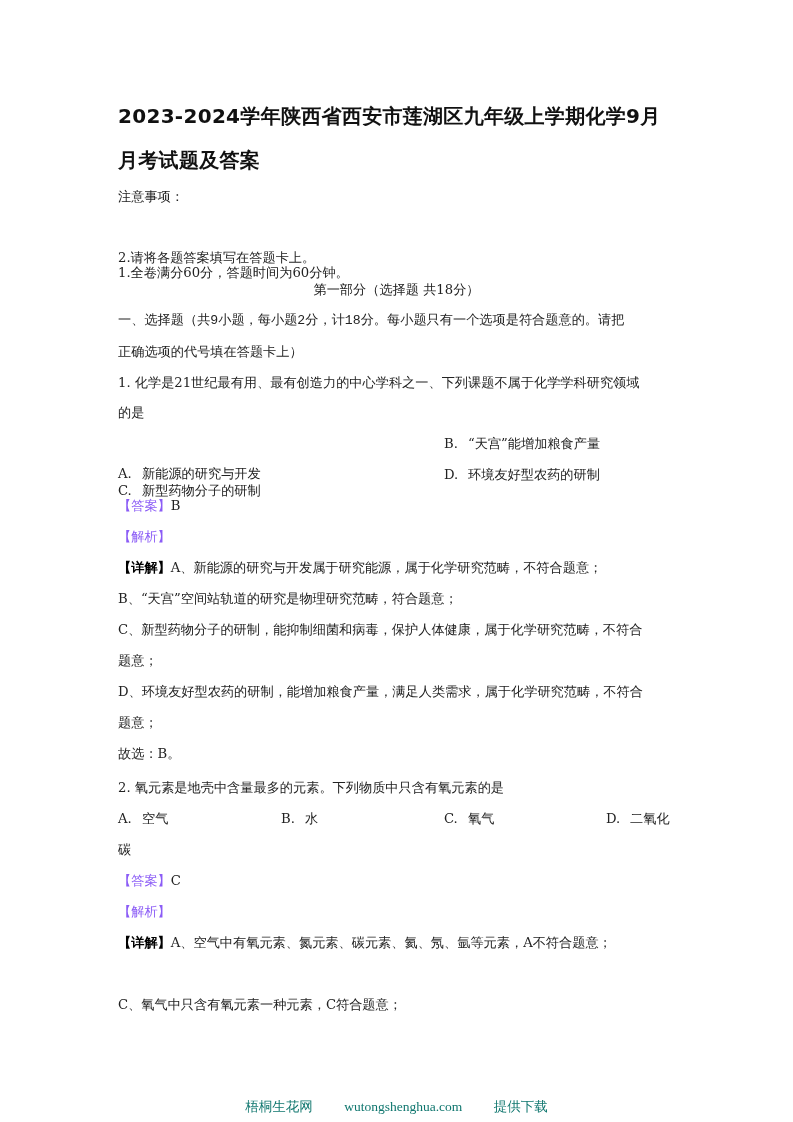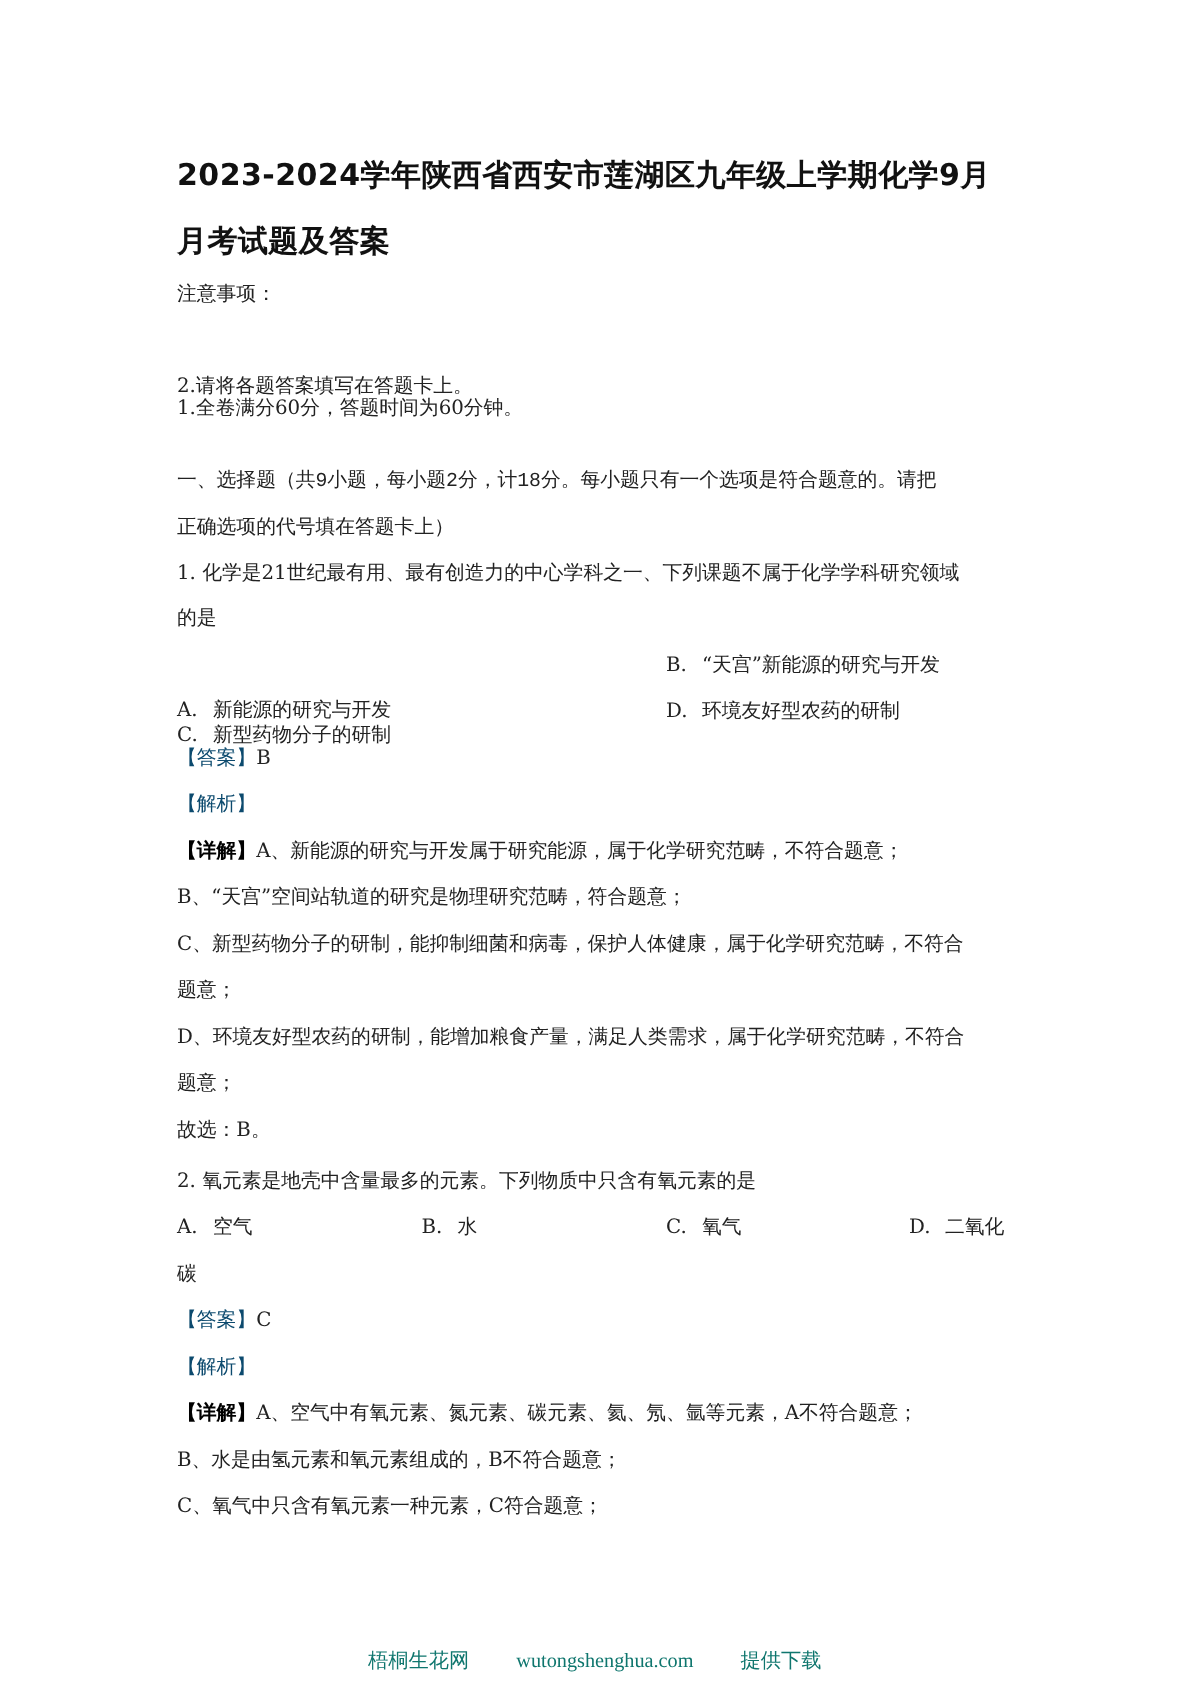--- a/index.html
+++ b/index.html
@@ -51,21 +51,21 @@
       font-size: 13.2px;
       line-height: 16px;
       white-space: nowrap;
       color: #222;
     }
     .opt .letter {
       display: inline-block;
       width: 24px;
     }
     .tag {
-      color: #0c4a6e;
+      color: #8b5cf6;
     }
     .detail-tag {
       color: #000000;
       font-weight: bold;
     }
     .footer {
       position: absolute;
       top: 1098px;
       left: 0;
       width: 793px;
@@ -85,32 +85,33 @@
 
 <div class="page">
 
   <div class="title" style="top:106px;">2023-2024学年陕西省西安市莲湖区九年级上学期化学9月</div>
   <div class="title" style="top:150px;">月考试题及答案</div>
 
   <div class="line" style="top:189px;">注意事项：</div>
   <div class="line" style="top:220px;margin-top:45px;">1.全卷满分60分，答题时间为60分钟。</div>
   <div class="line" style="top:250px;">2.请将各题答案填写在答题卡上。</div>
 
+  <div class="line center" style="top:282px;">第一部分（选择题 共18分）</div>
 
   <div class="line" style="top:313px;font-family:Liberation Mono, monospace;">一、选择题（共9小题，每小题2分，计18分。每小题只有一个选项是符合题意的。请把</div>
   <div class="line" style="top:344px;">正确选项的代号填在答题卡上）</div>
 
   <div class="line" style="top:375px;">1. 化学是21世纪最有用、最有创造力的中心学科之一、下列课题不属于化学学科研究领域</div>
   <div class="line" style="top:405px;">的是</div>
 
   <div class="opt" style="top:436px; left:118px;margin-top:30px;">
     <span class="letter">A.</span><span>新能源的研究与开发</span>
   </div>
   <div class="opt" style="top:436px; left:444px;">
-    <span class="letter">B.</span><span>“天宫”新能源的研究与开发</span>
+    <span class="letter">B.</span><span>“天宫”能增加粮食产量</span>
   </div>
   <div class="opt" style="top:467px; left:118px;margin-top:16px;">
     <span class="letter">C.</span><span>新型药物分子的研制</span>
   </div>
   <div class="opt" style="top:467px; left:444px;">
     <span class="letter">D.</span><span>环境友好型农药的研制</span>
   </div>
 
   <div class="line" style="top:498px;">
     <span class="tag">【答案】</span><span>B</span>
@@ -146,21 +147,20 @@
 
   <div class="line" style="top:873px;">
     <span class="tag">【答案】</span><span>C</span>
   </div>
   <div class="line" style="top:904px;">
     <span class="tag">【解析】</span>
   </div>
   <div class="line" style="top:935px;">
     <span class="detail-tag">【详解】</span><span>A、空气中有氧元素、氮元素、碳元素、氦、氖、氩等元素，A不符合题意；</span>
   </div>
-  <div class="line" style="top:966px;">B、水是由氢元素和氧元素组成的，B不符合题意；</div>
   <div class="line" style="top:997px;">C、氧气中只含有氧元素一种元素，C符合题意；</div>
 
   <div class="footer">
     <span>梧桐生花网</span>
     <span>wutongshenghua.com</span>
     <span>提供下载</span>
   </div>
 </div>
 
 </body></html>

